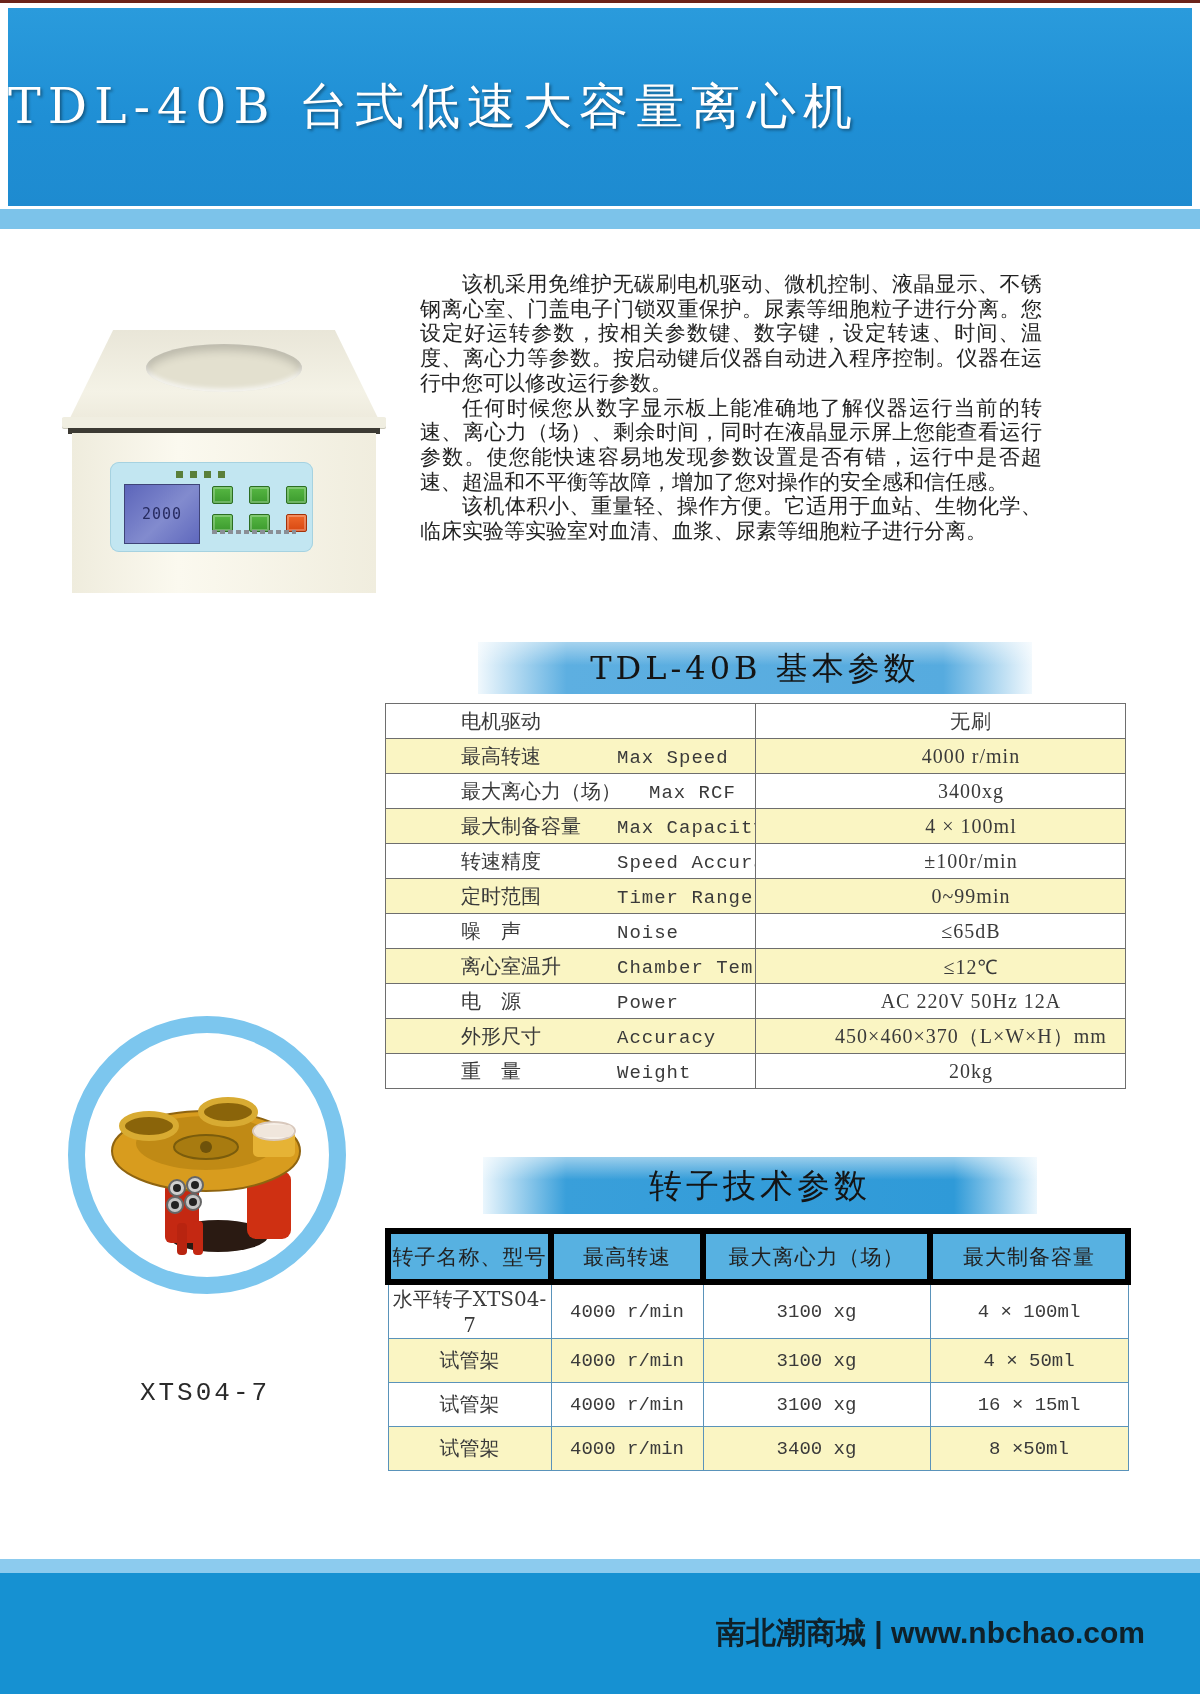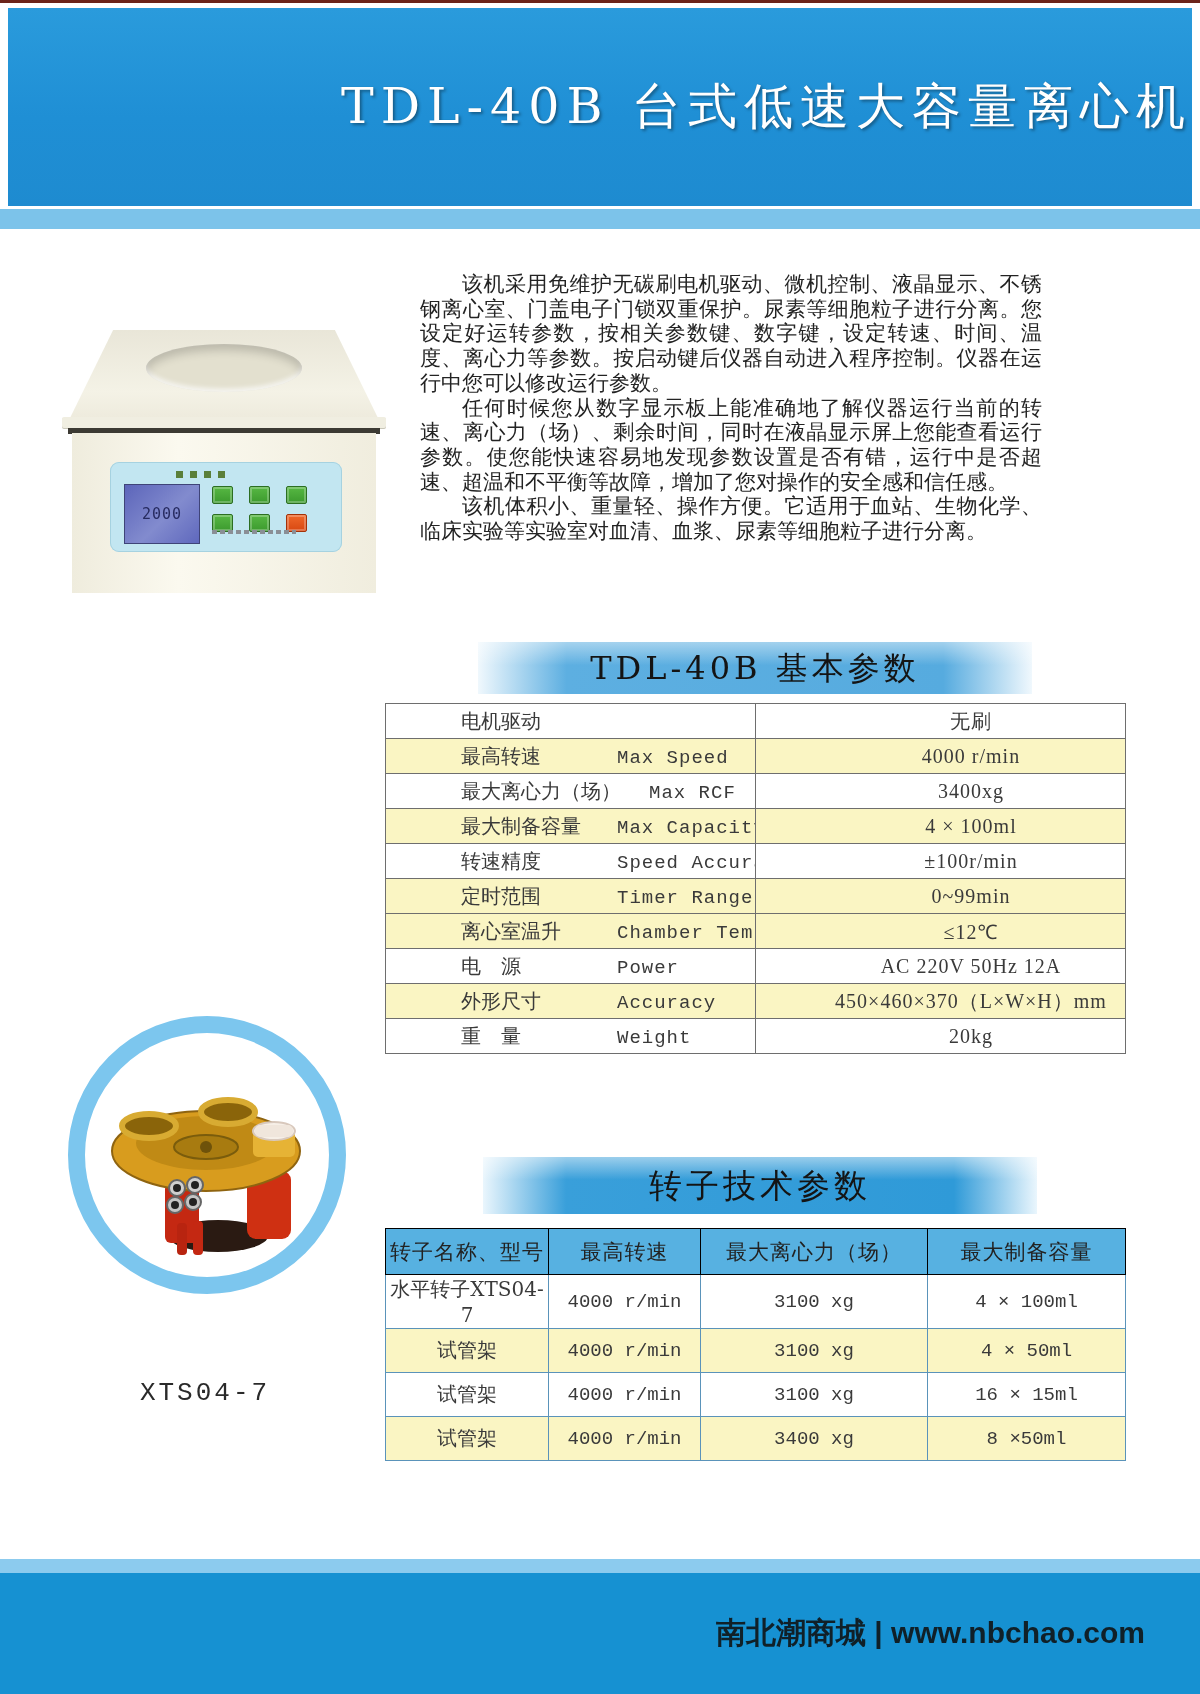--- a/index.html
+++ b/index.html
@@ -3,38 +3,38 @@
 <meta charset="utf-8">
 <style>
   html,body{margin:0;padding:0;background:#888;}
   .page{position:relative;width:1200px;height:1694px;margin:0 auto;background:#fff;
         font-family:"DejaVu Serif","Liberation Serif",serif;overflow:hidden;}
 
   
   .top-edge{position:absolute;left:0;top:0;width:1200px;height:3px;background:#6b241a;}
   .header-banner{position:absolute;left:8px;top:8px;width:1184px;height:198px;
       background:linear-gradient(180deg,#2a9bdc 0%,#1f8fd5 55%,#1e8bd0 100%);}
-  .page-title{position:absolute;left:0;top:66px;width:100%;text-align:right;
+  .page-title{position:absolute;left:0;top:66px;width:100%;text-align:left;
       font-size:49px;color:#ffffff;letter-spacing:7px;white-space:nowrap;
       text-shadow:2px 2px 3px rgba(0,0,0,.35),0 0 1px rgba(0,0,0,.2);}
   .header-stripe{position:absolute;left:0;top:209px;width:1200px;height:20px;background:#7cc3ea;}
 
   
   .cf{position:absolute;left:58px;top:292px;width:332px;height:302px;}
   .cf-lid{position:absolute;left:12px;top:38px;width:308px;height:88px;
       background:linear-gradient(180deg,#e9e6d8,#f4f2e6 70%,#eeebdd);
       clip-path:polygon(14% 0,86% 0,100% 100%,0 100%);}
   .cf-recess{position:absolute;left:88px;top:52px;width:156px;height:48px;border-radius:50%;
       background:#e3e0cf;box-shadow:inset 0 6px 10px rgba(0,0,0,.18),inset 0 -3px 5px rgba(255,255,255,.8);}
   .cf-lip{position:absolute;left:4px;top:125px;width:324px;height:11px;background:#f0eee1;
       border-radius:2px;box-shadow:0 1px 0 #c8c6b8;}
   .cf-seam{position:absolute;left:10px;top:136px;width:312px;height:6px;background:#3c3a33;}
   .cf-body{position:absolute;left:14px;top:141px;width:304px;height:160px;
       background:linear-gradient(90deg,#efecdd,#fbf9ef 35%,#f0edde);}
-  .cf-panel{position:absolute;left:52px;top:170px;width:232px;height:90px;background:#c2e6f1;
+  .cf-panel{position:absolute;left:52px;top:170px;width:203px;height:90px;background:#c2e6f1;
       border-radius:9px;box-shadow:inset 0 0 0 1px #a6d2e0;}
   .cf-panel-marks{position:absolute;left:66px;top:9px;width:54px;height:7px;
       background:repeating-linear-gradient(90deg,#5a7f3a 0 7px,transparent 7px 14px);}
   .cf-lcd{position:absolute;left:14px;top:22px;width:74px;height:58px;border:1px solid #3f4478;
       background:linear-gradient(135deg,#5c65ba,#828bce 55%,#5f68bd);
       display:flex;align-items:center;justify-content:center;}
   .cf-lcd-digits{font-family:"DejaVu Sans Mono",monospace;font-size:15px;letter-spacing:1px;color:#272b60;}
   .cf-btn{position:absolute;width:19px;height:16px;border-radius:2px;border:1px solid #2c6e22;
       background:linear-gradient(180deg,#57b843,#3c9a2e);box-shadow:inset 0 0 0 2px rgba(255,255,255,.25);}
   .cf-btn.red{background:linear-gradient(180deg,#f0682a,#d84812);border-color:#a33208;}
@@ -72,21 +72,21 @@
 
   
   .rotor-photo{position:absolute;left:68px;top:1016px;width:244px;height:244px;border-radius:50%;
       border:17px solid #7cc6ee;background:#fff;}
   .rotor-caption{position:absolute;left:95px;top:1378px;width:220px;text-align:center;
       font-family:"Liberation Mono","DejaVu Sans Mono",monospace;font-size:26px;
       letter-spacing:3px;color:#2a2a2a;}
 
   
   .rotor-table{position:absolute;left:385px;top:1228px;width:740px;border:1px solid #3f86b5;}
-  .rotor-table th{background:#57b1e1;border:1px solid #000000;height:43px;font-size:21px;
+  .rotor-table th{background:#57b1e1;border:6px solid #000000;height:43px;font-size:21px;
       font-weight:normal;color:#222;letter-spacing:1px;}
   .rotor-table td{border:1px solid #5a93ba;height:41px;text-align:center;font-size:20px;color:#3a3a3a;}
   .rotor-table td.num{font-family:"Liberation Mono","DejaVu Sans Mono",monospace;font-size:19px;}
 
   
   .footer-stripe{position:absolute;left:0;top:1559px;width:1200px;height:14px;background:#8ccbee;}
   .footer-bar{position:absolute;left:0;top:1573px;width:1200px;height:121px;background:#1691d2;
       display:flex;align-items:center;justify-content:flex-end;}
   .footer-text{font-family:"Liberation Sans","DejaVu Sans",sans-serif;font-size:30px;
       font-weight:bold;color:#102028;transform:translateX(-55px);}
@@ -153,20 +153,24 @@
           <td class="label-cell"><span class="cn">最大制备容量</span><span class="en">Max Capacity</span></td>
           <td class="value-cell">4 × 100ml</td>
         </tr>
         <tr class="row-white">
           <td class="label-cell"><span class="cn">转速精度</span><span class="en">Speed Accuracy</span></td>
           <td class="value-cell">±100r/min</td>
         </tr>
         <tr class="row-yellow">
           <td class="label-cell"><span class="cn">定时范围</span><span class="en">Timer Range</span></td>
           <td class="value-cell">0~99min</td>
+        </tr>
+        <tr class="row-white">
+          <td class="label-cell"><span class="cn">噪　声</span><span class="en">Noise</span></td>
+          <td class="value-cell">≤65dB</td>
         </tr>
         <tr class="row-yellow">
           <td class="label-cell"><span class="cn">离心室温升</span><span class="en">Chamber Temp Rise</span></td>
           <td class="value-cell">≤12℃</td>
         </tr>
         <tr class="row-white">
           <td class="label-cell"><span class="cn">电　源</span><span class="en">Power</span></td>
           <td class="value-cell">AC 220V 50Hz 12A</td>
         </tr>
         <tr class="row-yellow">

